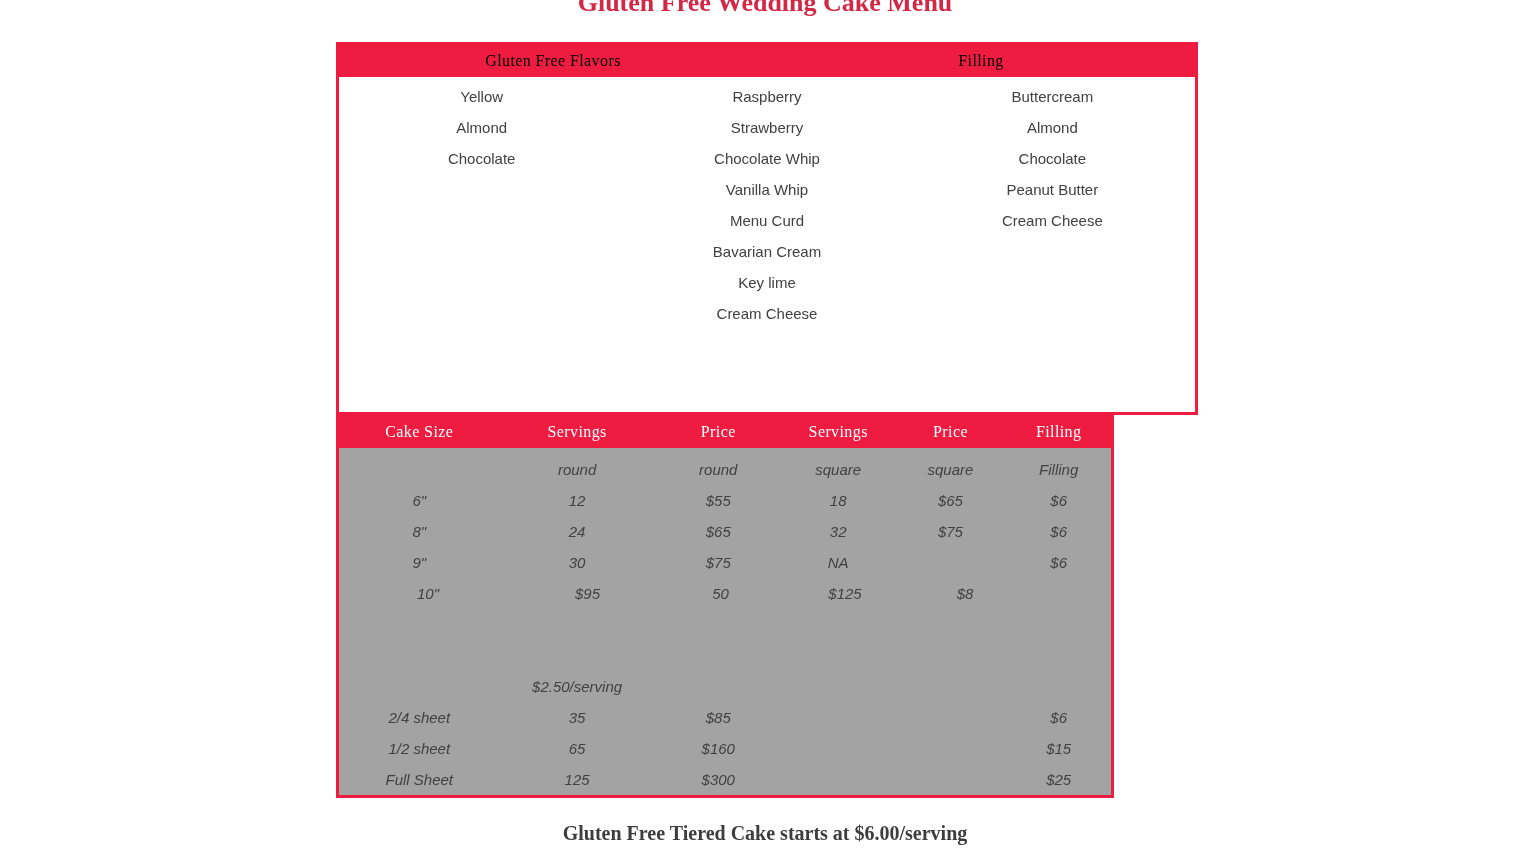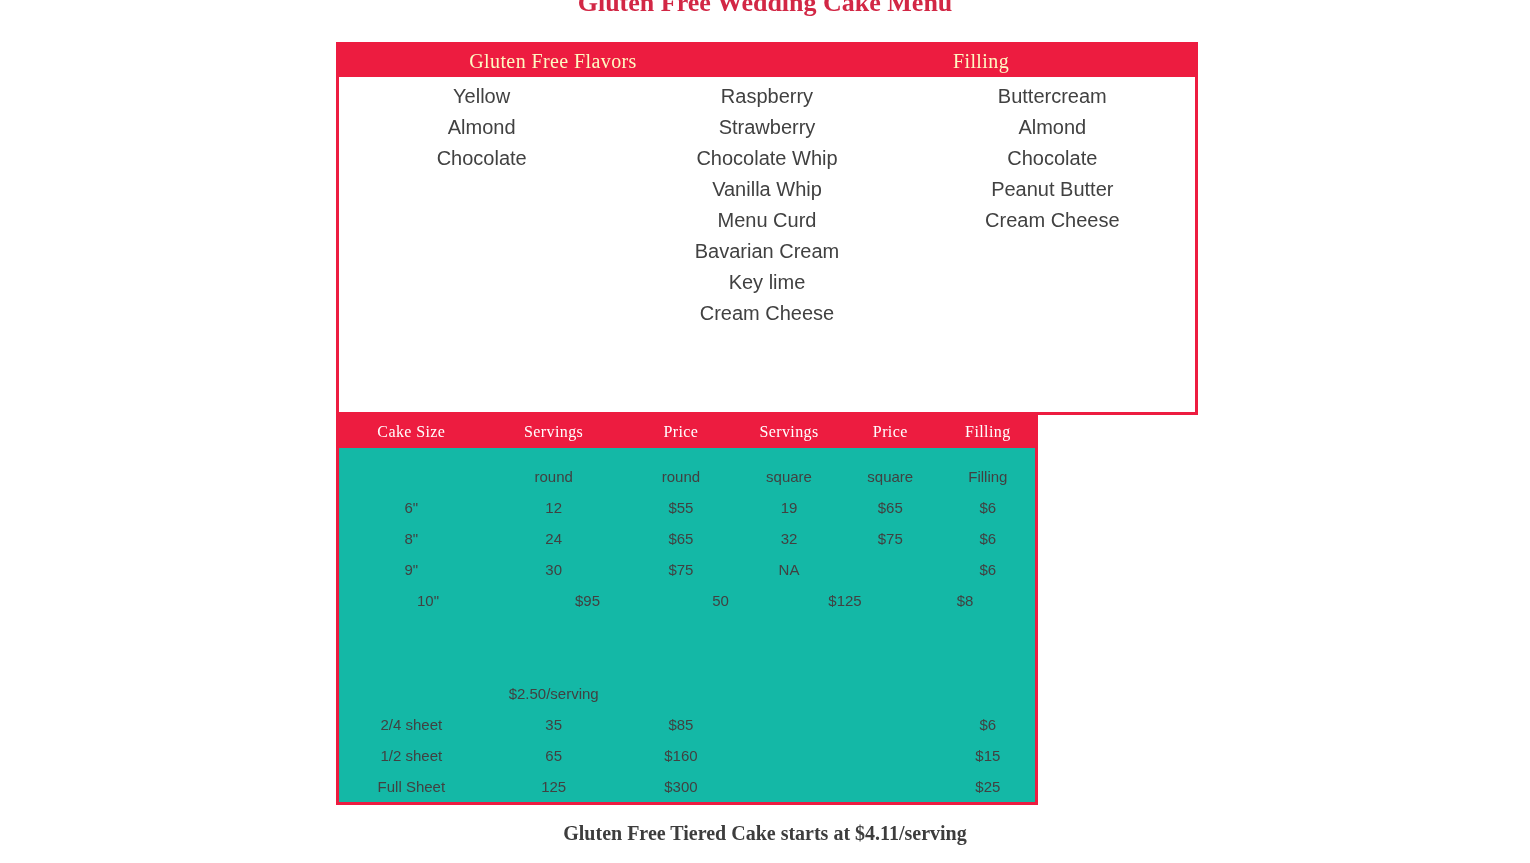--- a/index.html
+++ b/index.html
@@ -16,39 +16,39 @@
   }
 
   
   .flavors-table {
     position:absolute; left:336px; top:42px; width:862px; height:373px;
     border:3px solid var(--red); background:#fff;
   }
   .t1-header { display:flex; height:32px; background:var(--red); }
   .t1-hcell {
     flex:1; display:flex; align-items:center; justify-content:center;
-    color:#fef9c3; font-family:"Liberation Serif", serif;
-    font-size:20px; letter-spacing:0.4px;
+    color:#000000; font-family:"Liberation Serif", serif;
+    font-size:16px; letter-spacing:0.4px;
   }
   .t1-body { display:flex; padding-top:4px; }
   .t1-col { flex:1; text-align:center; }
-  .t1-item { height:31px; line-height:31px; font-size:20px; color:var(--text); }
+  .t1-item { height:31px; line-height:31px; font-size:15px; color:var(--text); }
 
   
   .pricing-table {
-    position:absolute; left:336px; top:415px; width:702px;
-    border:3px solid var(--red); border-top:none; background:#14b8a6;
+    position:absolute; left:336px; top:415px; width:778px;
+    border:3px solid var(--red); border-top:none; background:#a3a3a3;
   }
   .t2-header { display:flex; height:33px; background:var(--red); }
   .t2-hcell {
     display:flex; align-items:center; justify-content:center;
     color:#ffffff; font-family:"Liberation Serif", serif;
     font-size:16px; letter-spacing:0.4px;
   }
-  .t2-body { padding-top:13px; }
+  .t2-body { padding-top:6px;font-style:italic; }
   .t2-row { display:flex; height:31px; }
   .t2-cell {
     height:31px; line-height:31px; text-align:center;
     font-size:15px; color:var(--text);
     overflow:hidden; white-space:nowrap;
   }
   .colw0 { width:178px; }
   .colw1 { width:172px; }
   .colw2 { width:141px; }
   .colw3 { width:125px; }
@@ -116,21 +116,21 @@
           <div class="t2-cell colw1">round</div>
           <div class="t2-cell colw2">round</div>
           <div class="t2-cell colw3">square</div>
           <div class="t2-cell colw4">square</div>
           <div class="t2-cell colw5">Filling</div>
         </div>
         <div class="t2-row">
           <div class="t2-cell colw0">6"</div>
           <div class="t2-cell colw1">12</div>
           <div class="t2-cell colw2">$55</div>
-          <div class="t2-cell colw3">19</div>
+          <div class="t2-cell colw3">18</div>
           <div class="t2-cell colw4">$65</div>
           <div class="t2-cell colw5">$6</div>
         </div>
         <div class="t2-row">
           <div class="t2-cell colw0">8"</div>
           <div class="t2-cell colw1">24</div>
           <div class="t2-cell colw2">$65</div>
           <div class="t2-cell colw3">32</div>
           <div class="t2-cell colw4">$75</div>
           <div class="t2-cell colw5">$6</div>
@@ -194,15 +194,15 @@
           <div class="t2-cell colw0">Full Sheet</div>
           <div class="t2-cell colw1">125</div>
           <div class="t2-cell colw2">$300</div>
           <div class="t2-cell colw3"></div>
           <div class="t2-cell colw4"></div>
           <div class="t2-cell colw5">$25</div>
         </div>
       </div>
   </div>
 
-  <div class="footer-note">Gluten Free Tiered Cake starts at $4.11/serving</div>
+  <div class="footer-note">Gluten Free Tiered Cake starts at $6.00/serving</div>
 
 </div>
 
 </body></html>

